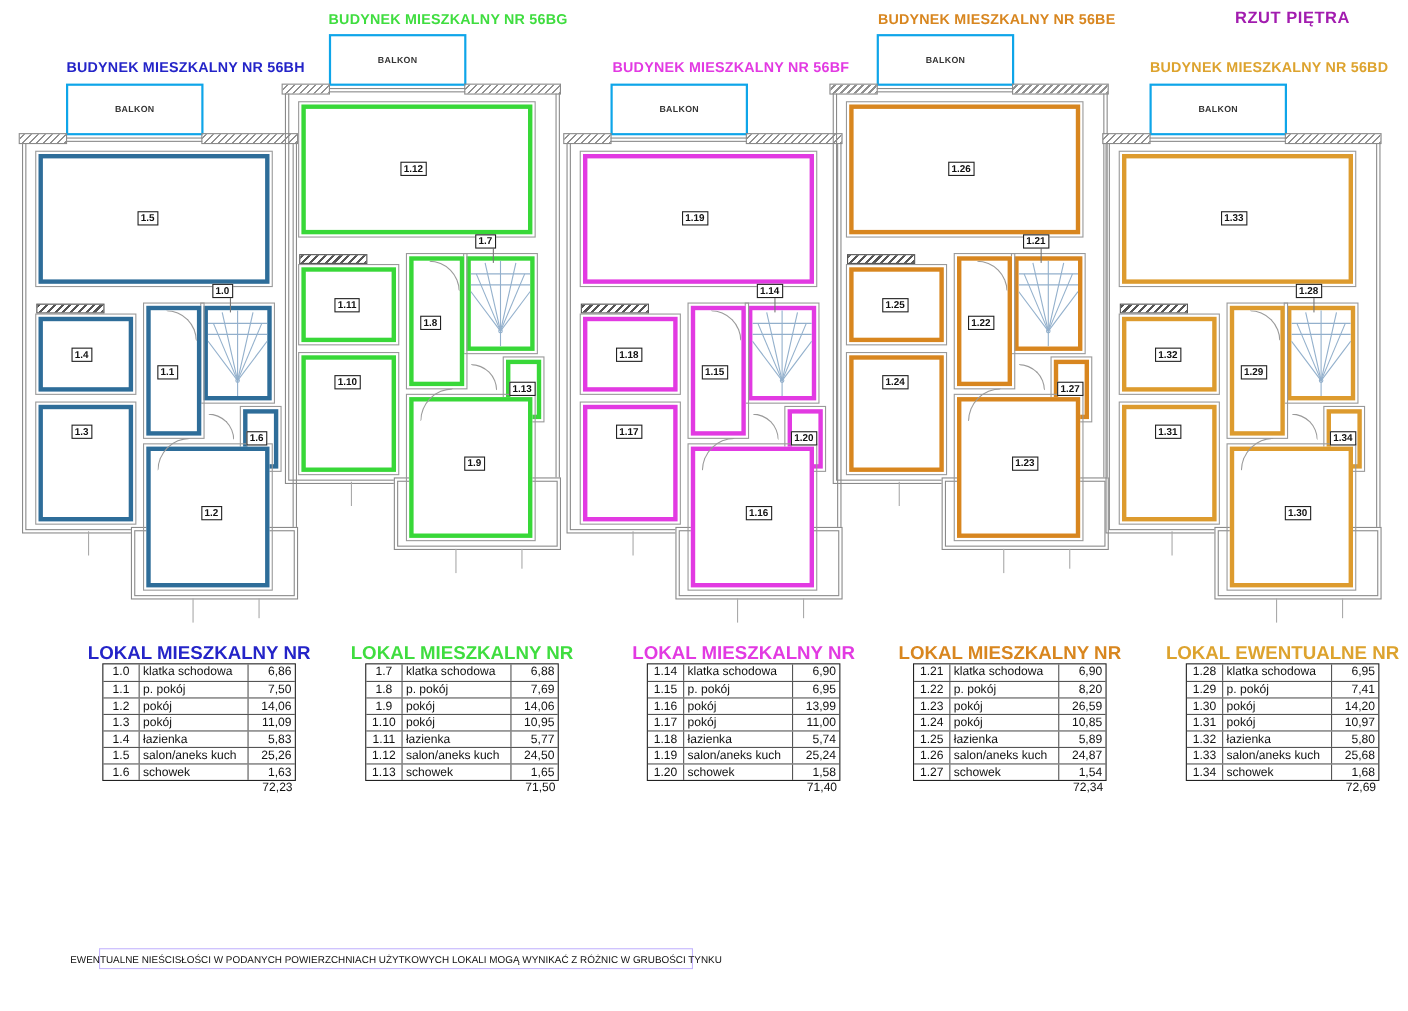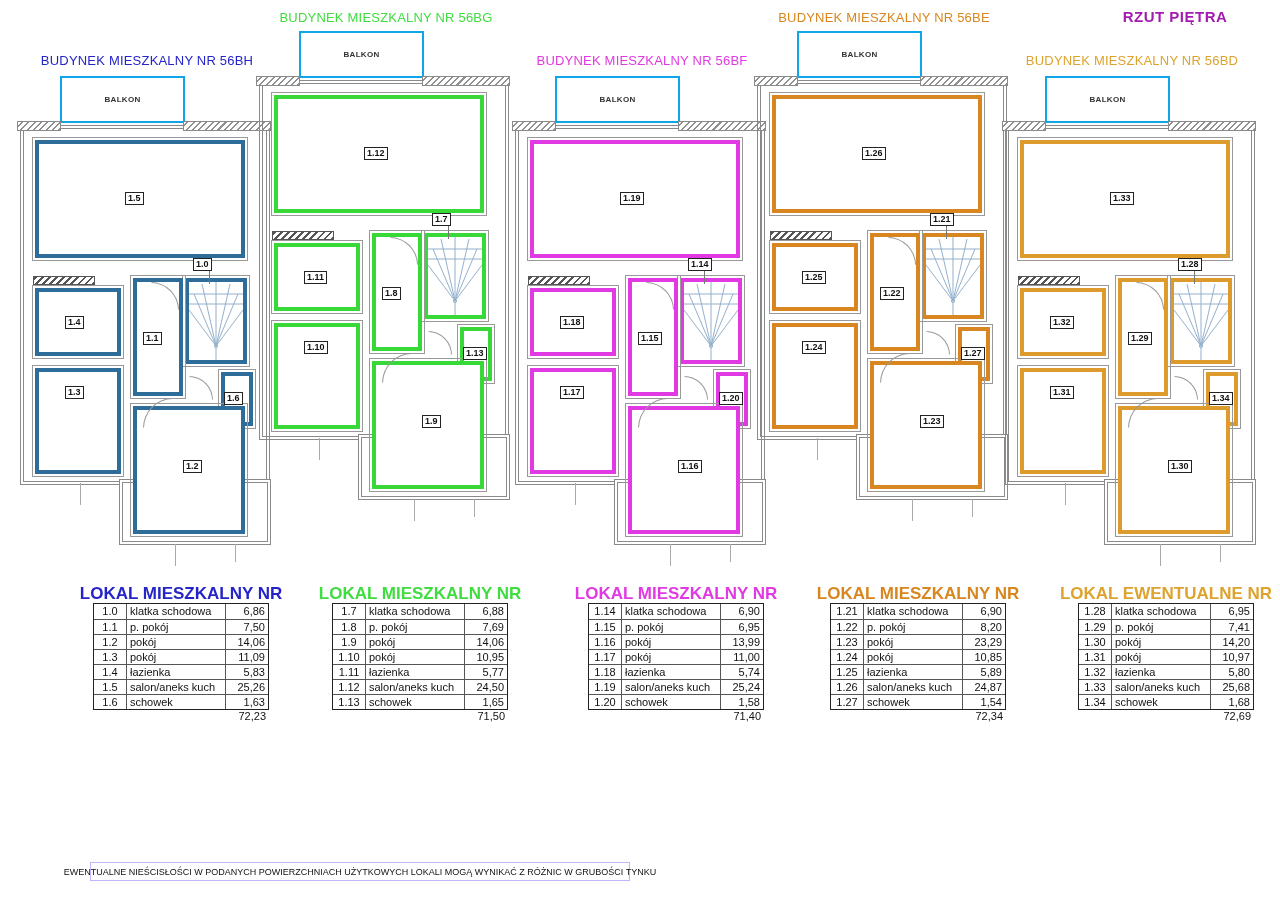--- a/index.html
+++ b/index.html
@@ -6,22 +6,22 @@
   html,body { width:1280px; height:919px; background:#ffffff; overflow:hidden;
               font-family:"Liberation Sans", sans-serif; position:relative; }
 
   .sheet { position:absolute; left:0; top:0; width:1280px; height:919px; }
 
   .sheet-title { position:absolute; left:1100px; top:8px; width:150px; text-align:center;
                  font-size:15px; font-weight:bold; color:#a21caf; letter-spacing:0.5px; }
 
   .building { position:absolute; top:0; width:245px; height:780px; }
 
-  .b-title { position:absolute; left:-8px; width:260px; text-align:center;
-             font-size:13px; font-weight:normal; color:var(--title-color); letter-spacing:0.2px; }
+  .b-title { position:absolute; left:-8px; width:260px; text-align:right;
+             font-size:13px; font-weight:bold; color:var(--title-color); letter-spacing:0.2px; }
   .building.low  .b-title { top:53px; }
   .building.high .b-title { top:10px; }
 
   .plan { position:absolute; left:0; width:240px; height:415px; }
   .building.low  .plan { top:130px; }
   .building.high .plan { top:85px; }
 
   .balkon { position:absolute; left:35px; top:-54px; width:125px; height:47px;
             border:2px solid #0ea5e9; background:#fff; display:flex;
             align-items:center; justify-content:center; }
@@ -458,21 +458,21 @@
             <div class="cell-area">6,90</div>
           </div>
           <div class="trow">
             <div class="cell-id">1.22</div>
             <div class="cell-name">p. pokój</div>
             <div class="cell-area">8,20</div>
           </div>
           <div class="trow">
             <div class="cell-id">1.23</div>
             <div class="cell-name">pokój</div>
-            <div class="cell-area">23,29</div>
+            <div class="cell-area">26,59</div>
           </div>
           <div class="trow">
             <div class="cell-id">1.24</div>
             <div class="cell-name">pokój</div>
             <div class="cell-area">10,85</div>
           </div>
           <div class="trow">
             <div class="cell-id">1.25</div>
             <div class="cell-name">łazienka</div>
             <div class="cell-area">5,89</div>

